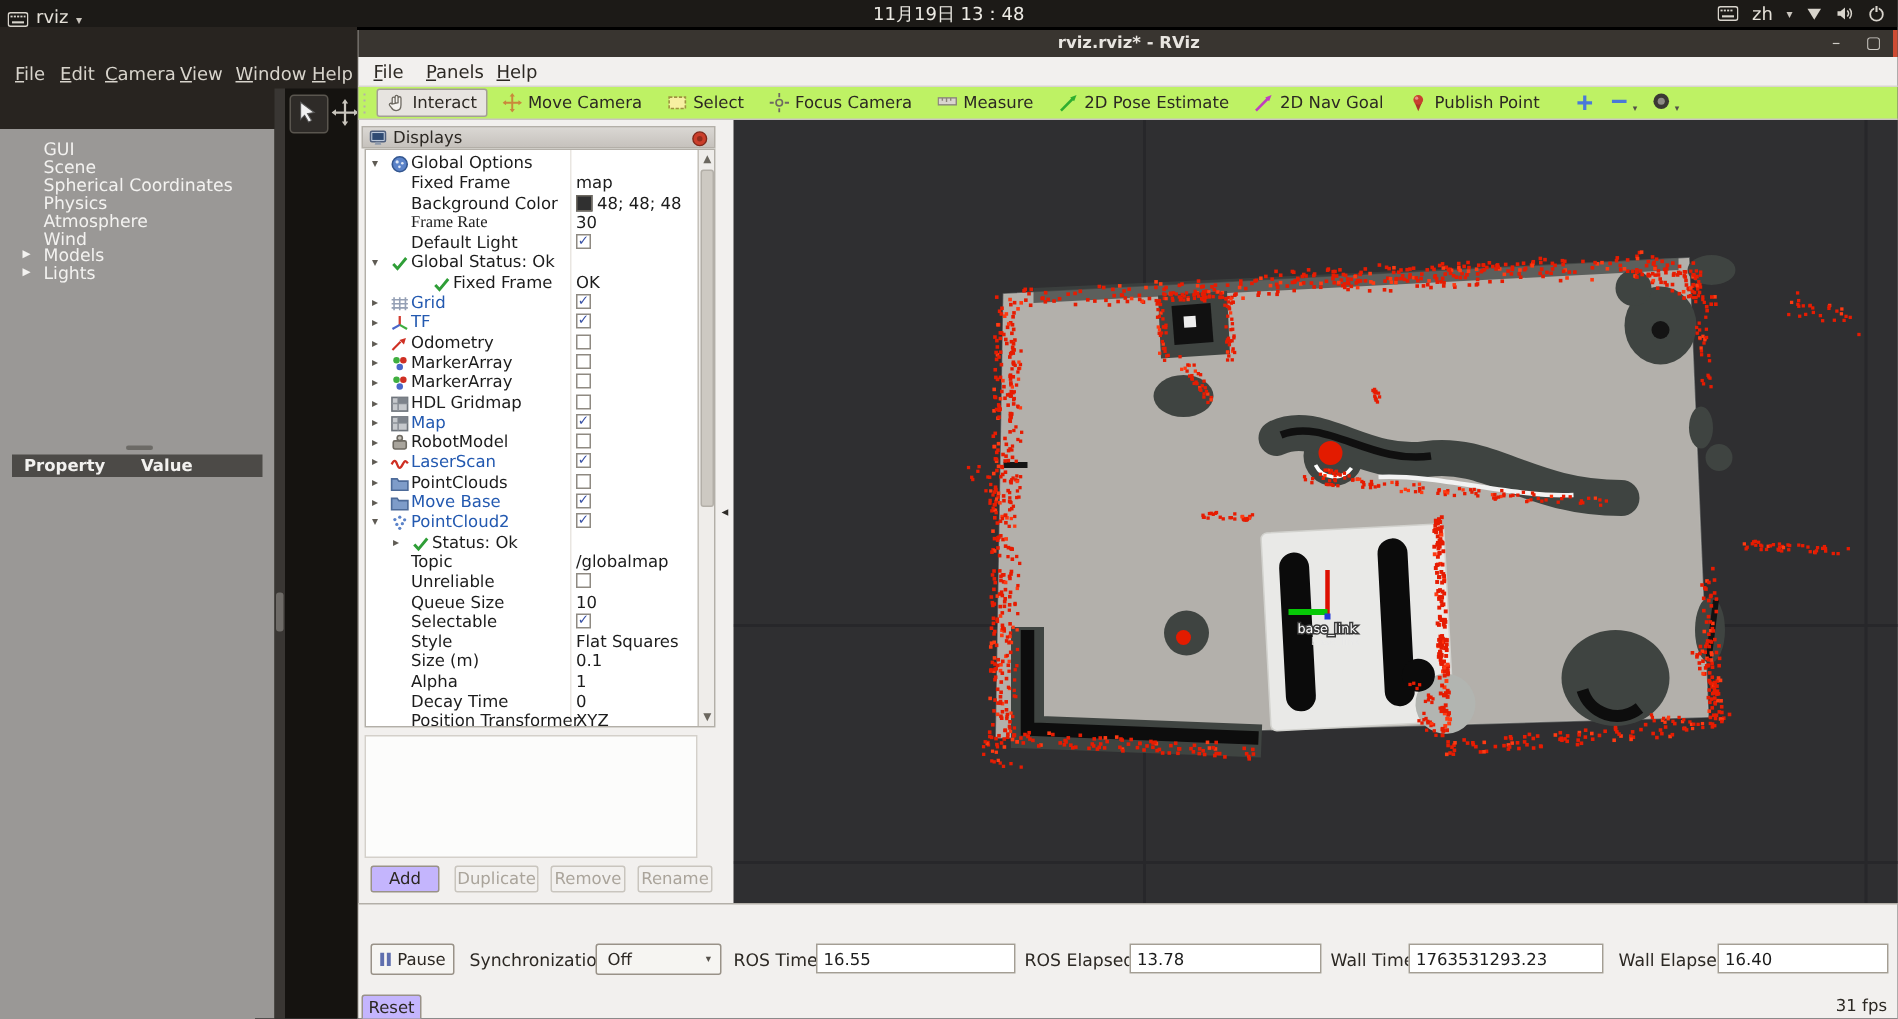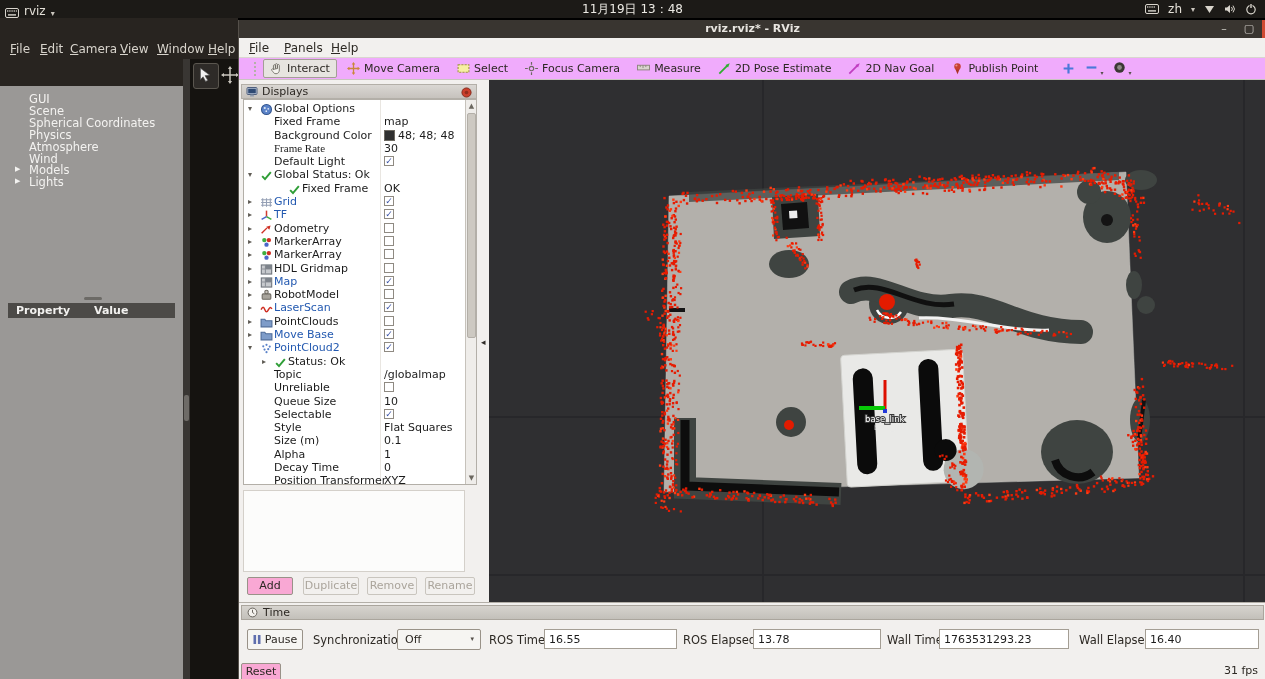--- a/index.html
+++ b/index.html
@@ -38,22 +38,22 @@
   .gz-scroll .h{left:1px;top:336px;width:5px;height:26px;background:#6e6b67;border-radius:2px;}
 
   
   .rviz{left:238px;top:20px;width:1027px;height:659px;background:#f2f0ee;border-left:1px solid #55504a;box-sizing:border-box;}
   .rv-titlebar{left:0;top:0;width:1027px;height:18px;background:#393530;}
   .rv-title{left:0;top:0;width:1027px;height:18px;text-align:center;line-height:18px;font-size:11px;font-weight:bold;color:#e8e5e0;}
   .rv-winbtn{position:absolute;top:0;width:20px;height:18px;color:#cfccc6;text-align:center;line-height:17px;font-size:11px;}
   .rv-close-sliver{left:1023px;top:0;width:4px;height:18px;background:#cf4b33;}
   .rv-menubar{left:0;top:18px;width:1027px;height:20px;background:#f2f0ee;border-bottom:1px solid #d9d5cf;box-sizing:border-box;}
   .rv-menubar .mi{position:absolute;top:3px;font-size:12px;color:#2c2823;}
-  .rv-toolbar{left:0;top:38px;width:1027px;height:22px;background:#f0abfc;border-bottom:1px solid #c9c5bf;box-sizing:border-box;
-              display:flex;align-items:center;padding-left:12px;}
+  .rv-toolbar{left:0;top:38px;width:1027px;height:22px;background:#bef264;border-bottom:1px solid #c9c5bf;box-sizing:border-box;
+              display:flex;align-items:center;}
   .tb-grip{width:4px;height:16px;margin-left:2px;margin-right:6px;
            background-image:radial-gradient(#b5b0a8 1px,transparent 1px);background-size:4px 4px;}
   .tbtn{display:flex;align-items:center;gap:4px;padding:2px 6px;margin-right:3px;font-size:11px;color:#2c2823;
         border:1px solid transparent;border-radius:2px;white-space:nowrap;}
   .tbtn.active{background:#e7e4e0;border-color:#a49e96;}
   .icon13{width:13px;height:13px;}
   .zctl{display:flex;align-items:flex-start;gap:2px;margin-right:10px;}
   .zcar{font-size:6px;color:#55504a;margin-top:8px;}
 
   
@@ -71,21 +71,21 @@
   .rl.accent{color:#2359b0;}
   .rvval{position:absolute;left:140px;top:0;font-size:11px;line-height:13px;color:#1c1c1c;white-space:nowrap;display:flex;align-items:center;gap:3px;}
   .sw{display:inline-block;width:9px;height:9px;background:#303030;border:1px solid #6e6a62;}
   .cb{position:absolute;left:140px;top:1px;width:10px;height:10px;border:1px solid #8f8a82;background:#fff;box-sizing:border-box;
       font-size:9px;line-height:8px;text-align:center;color:#3a52a6;font-weight:bold;}
   .rv-sbar{left:221px;top:0;width:12px;height:384px;background:#efedea;border-left:1px solid #c6c2bb;box-sizing:border-box;}
   .rv-sbar .up,.rv-sbar .dn{position:absolute;left:0;width:11px;height:12px;text-align:center;font-size:7px;color:#6b675f;line-height:12px;}
   .rv-sbar .dn{bottom:0;}
   .rv-sbar .hd{position:absolute;left:1px;top:13px;width:9px;height:225px;background:#cdc9c2;border:1px solid #b3afa8;border-radius:2px;box-sizing:border-box;}
   .rv-empty{left:2px;top:410px;width:222px;height:82px;background:#fcfcfb;border:1px solid #d4d0ca;box-sizing:border-box;}
-  .btn{position:absolute;height:18px;background:#f9a8d4;border:1px solid #999288;border-radius:2px;box-sizing:border-box;
+  .btn{position:absolute;height:18px;background:#c4b5fd;border:1px solid #999288;border-radius:2px;box-sizing:border-box;
        font-size:11px;color:#2c2823;text-align:center;line-height:16px;}
   .btn.disabled{border-color:#c9c5be;color:#aaa49b;background:#f2f0ee;}
 
   .rv-collapse{left:242px;top:316px;width:10px;height:12px;font-size:9px;color:#2e2b27;line-height:12px;}
 
   
   .rv-viewport{left:250px;top:60px;width:777px;height:522px;background:#2f2f31;overflow:hidden;}
 
   
   .rv-time{left:0;top:582px;width:1027px;height:77px;background:#f2f0ee;border-top:1px solid #b3afa8;box-sizing:border-box;}
@@ -2312,29 +2312,20 @@
           <line x1="396" y1="300" x2="396" y2="332" stroke="#dd0f00" stroke-width="3"></line>
           <line x1="370" y1="328" x2="396" y2="328" stroke="#07c907" stroke-width="4"></line>
           <rect x="394" y="329" width="4" height="4" fill="#2338d8"></rect>
           <text x="376" y="342" font-size="8.5" fill="#ffffff" stroke="#3a3a3a" stroke-width="2" paint-order="stroke">base_link</text>
           <text x="385" y="350" font-size="7" fill="#e8e8e8" opacity=".8">base_link</text>
         </g>
       </svg>
     </div>
 
     <div class="abs rv-time">
-      <div class="abs time-hdr">
-        <span>
-            <svg width="11" height="11" viewBox="0 0 12 12">
-              <circle cx="6" cy="6" r="4.8" fill="#f4f2ee" stroke="#5d5952"></circle>
-              <path d="M6 3v3l2 1.4" stroke="#5d5952" fill="none"></path>
-            </svg>
-          </span>
-        <span class="t">Time</span>
-      </div>
       <div class="abs pausebtn">
         <span>
             <svg width="8" height="9" viewBox="0 0 8 9">
               <rect x="0.5" y="0" width="2.6" height="9" fill="#5f6fae"></rect>
               <rect x="4.9" y="0" width="2.6" height="9" fill="#5f6fae"></rect>
             </svg>
           </span>
         <span>Pause</span>
       </div>
       <span class="tlabel" style="left:74px">Synchronization:</span>

